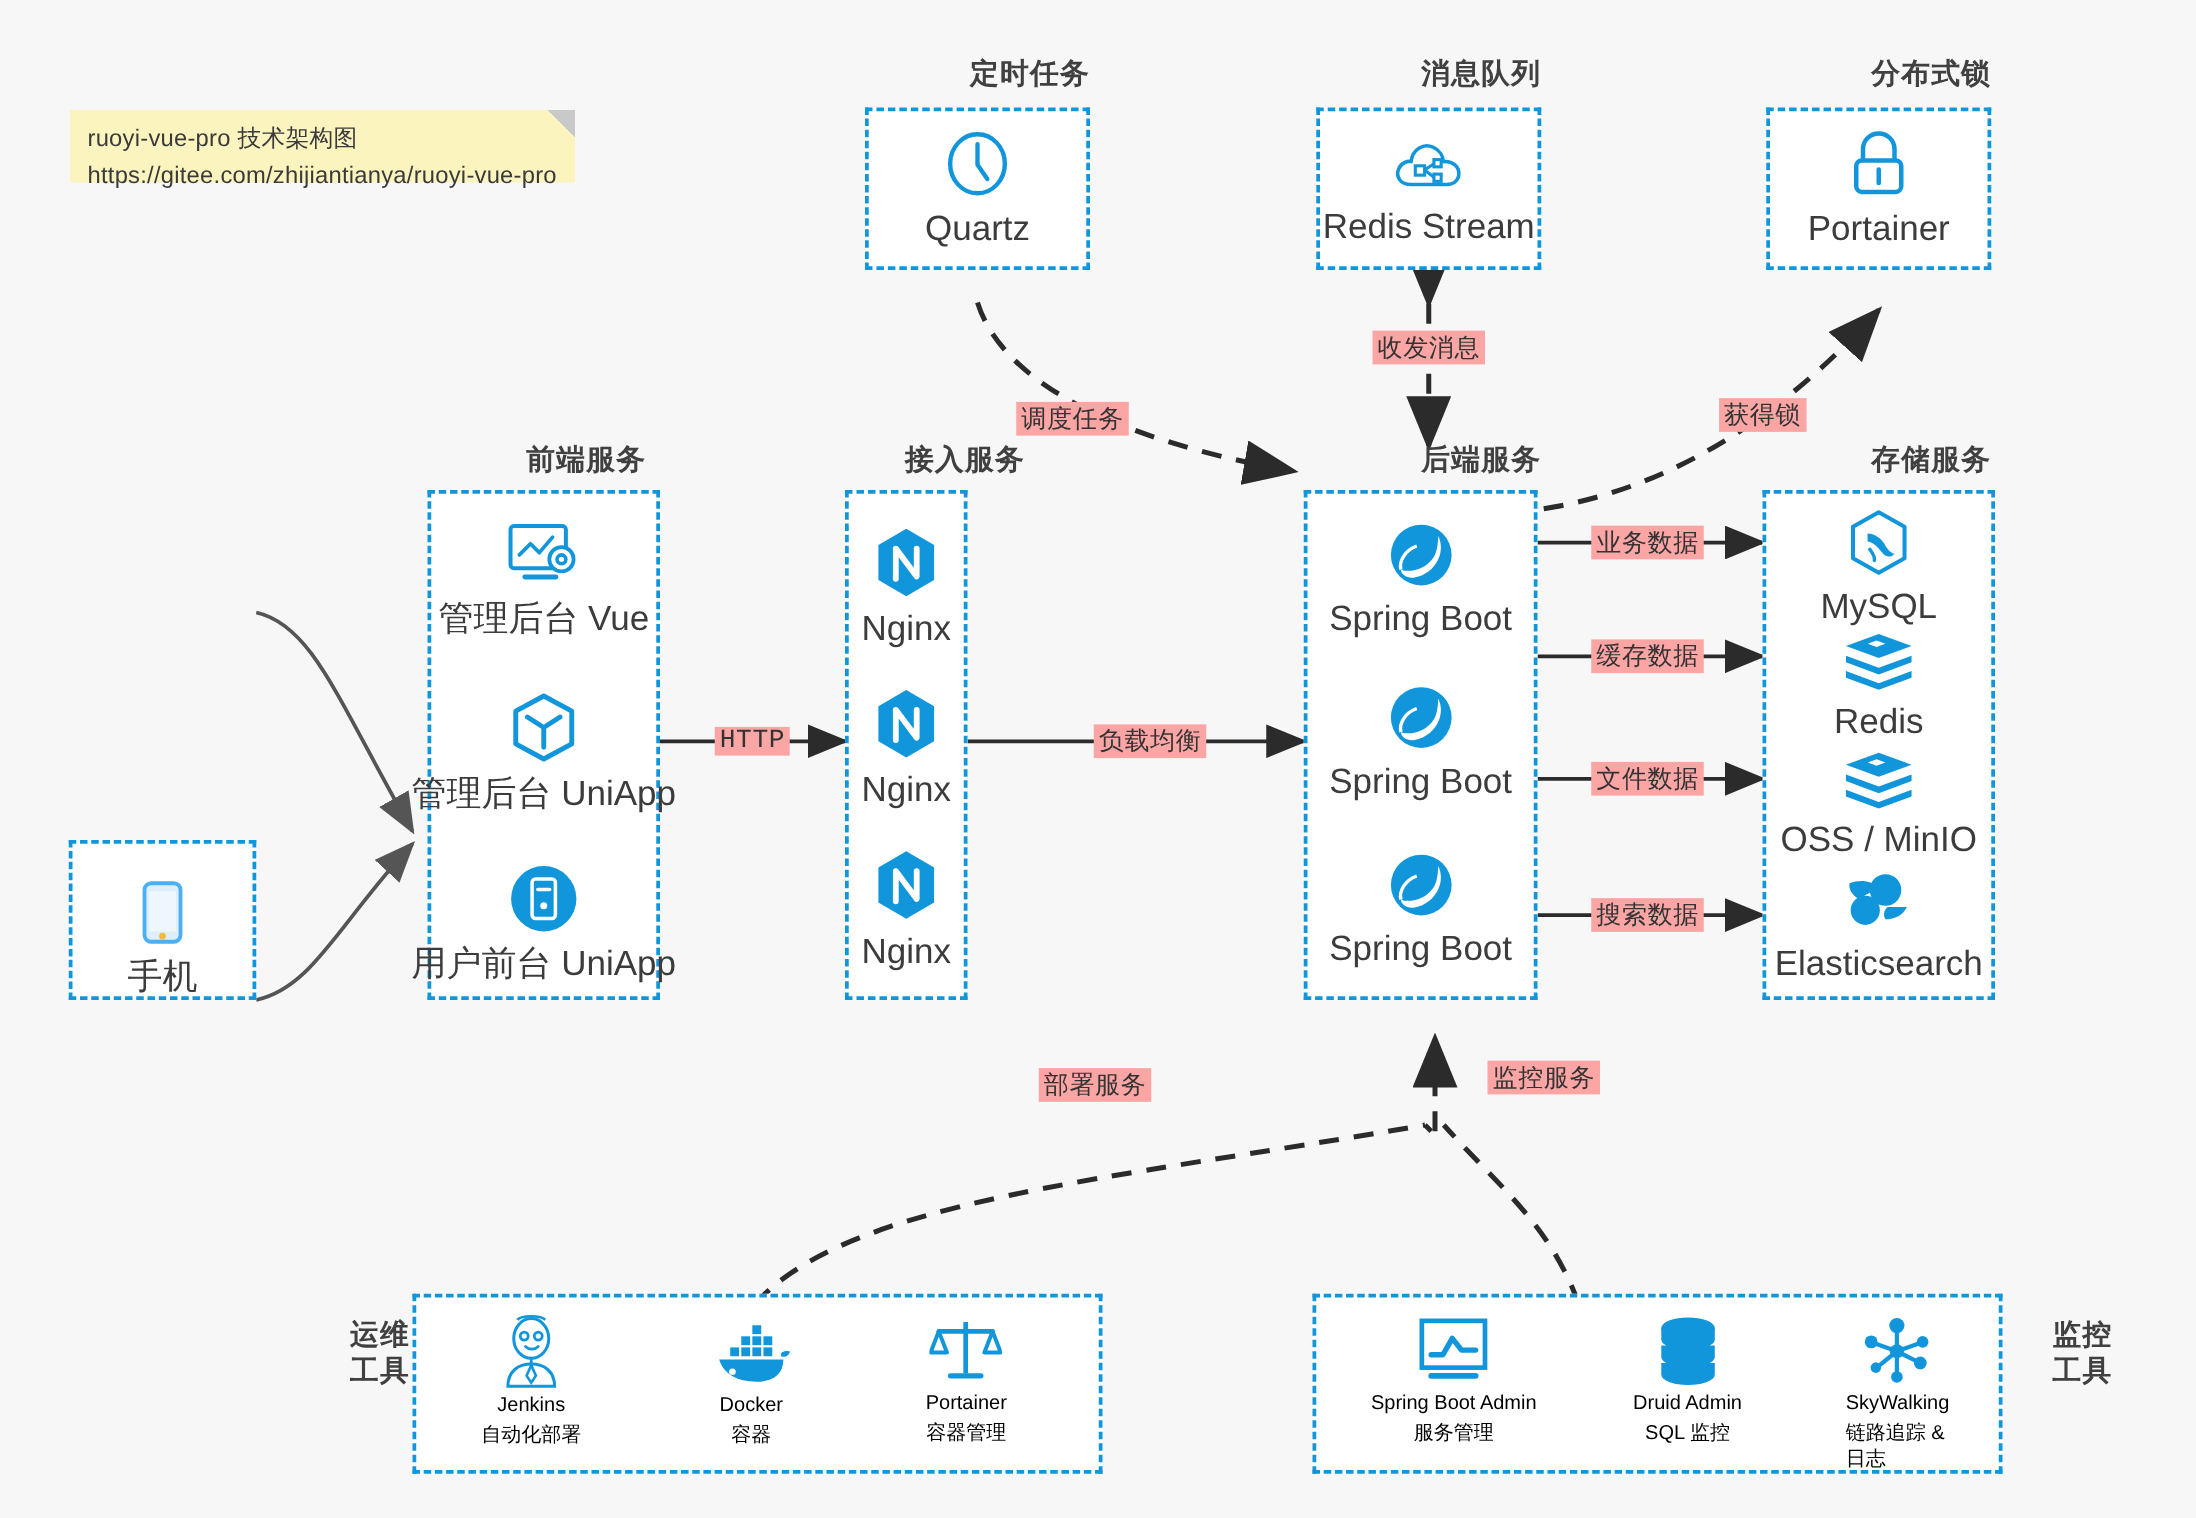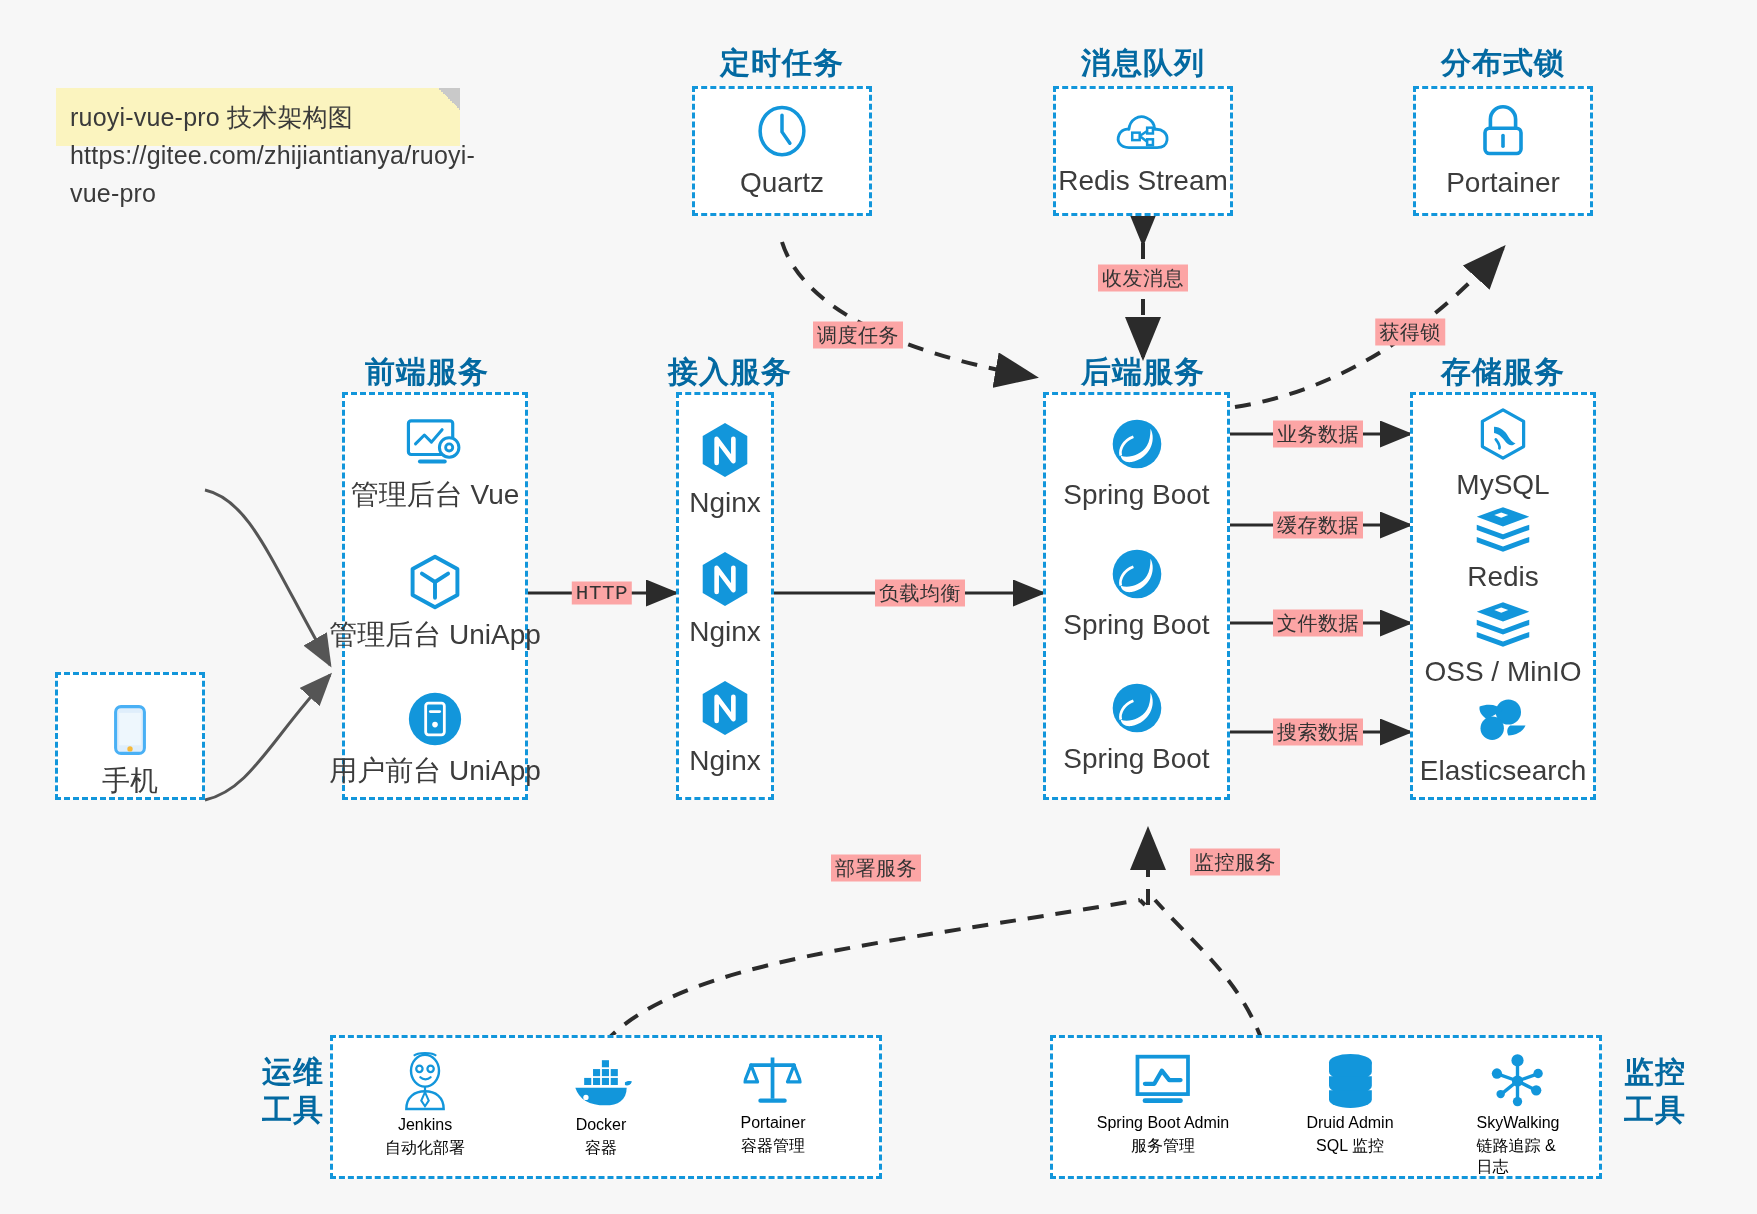--- a/index.html
+++ b/index.html
@@ -13,43 +13,43 @@
   }
   #canvas{position:absolute;inset:0;}
   svg.edges{position:absolute;left:0;top:0;width:1757px;height:1214px;pointer-events:none;}
 
   
   .note{
     position:absolute;left:56px;top:88px;width:404px;height:58px;
     background:#fbf4bf;
     padding:10px 14px 0 14px;
     box-sizing:border-box;
-    font-size:25px;color:#3a3a3a;line-height:1.52;
+    font-size:19px;color:#3a3a3a;line-height:1.52;
     letter-spacing:.2px;
   }
   .note .fold{
     position:absolute;right:0;top:0;width:22px;height:22px;
     background:linear-gradient(225deg,#c9c9c9 0 50%,transparent 50%);
   }
 
   
   .box{
     position:absolute;
     border:3px dashed #1296db;
     background:#ffffff;
     box-sizing:border-box;
   }
   .grp-title{
     position:absolute;
-    color:#0369a1;
+    color:#404040;
     font-weight:bold;
-    font-size:30px;
+    font-size:23px;
     letter-spacing:1px;
     white-space:nowrap;
-    text-align:center;
+    text-align:right;
   }
   .grp-title.side{line-height:1.25;}
 
   
   .node{
     position:absolute;
     width:100%;
     display:flex;flex-direction:column;align-items:center;justify-content:flex-start;
     gap:6px;
   }

